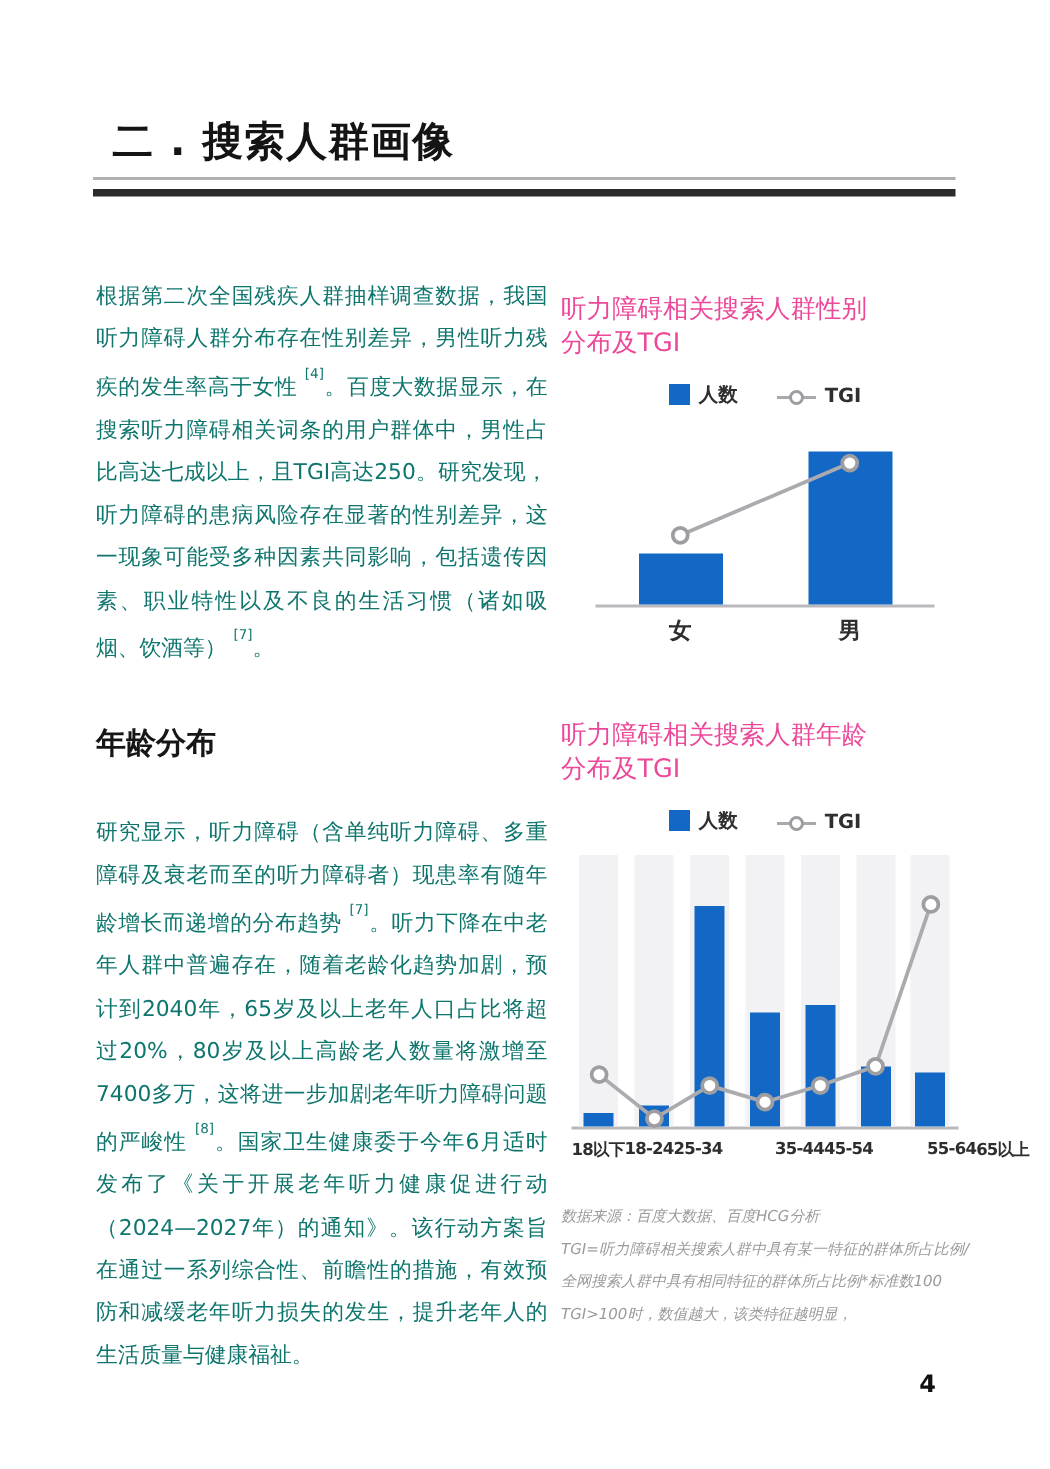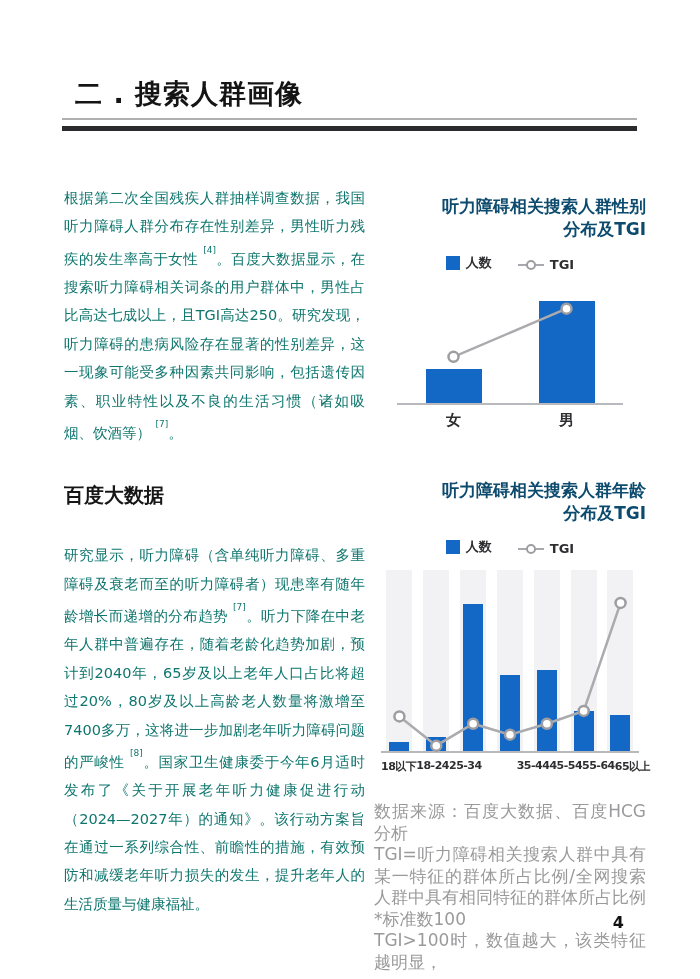--- a/index.html
+++ b/index.html
@@ -11,56 +11,56 @@
   .rule-thin  { position:absolute; left:62px; width:575px; top:118px; height:2px; background:#b0b0b2; }
   .rule-thick { position:absolute; left:62px; width:575px; top:126px; height:5px; background:#2b2b2d; }
 
   .text-col { position:absolute; left:64px; top:152px; width:301px; }
   .sub-heading { font-size:20px; font-weight:700; color:#161616; }
   .body-para { margin-top:32px; font-size:14.5px; line-height:28.4px; color:#0f766e; text-align:justify; }
   .body-para sup { font-size:9px; position:relative; top:-5px; }
   .sub-heading.second { margin-top:35px; }
 
   .chart-col { position:absolute; left:374px; top:195px; width:272px; }
-  .chart-title { text-align:right; font-size:17px; line-height:23px; font-weight:700; color:#0c4a6e; }
+  .chart-title { text-align:left; font-size:17px; line-height:23px; font-weight:400; color:#ec4899; }
   .legend { display:flex; justify-content:center; align-items:flex-end; gap:26px; margin-top:13px; }
   .legend-item { display:flex; align-items:center; gap:6px; }
   .legend-swatch { width:14px; height:14px; }
   .legend-label { font-size:13px; font-weight:700; color:#2f2f31; }
   .tgi-glyph { position:relative; width:26px; height:10px; }
   .tgi-glyph .ln { position:absolute; left:0; right:0; top:4px; height:2.5px; background:#a9a9ad; }
   .tgi-glyph .dot { position:absolute; left:8px; top:0; width:10px; height:10px; border-radius:50%; background:#fff; border:2.5px solid #9e9ea2; }
 
   .plot-wrap { margin:0 auto; position:relative; }
   .plot { position:relative; width:100%; height:100%; display:flex; justify-content:space-around; align-items:flex-end; border-bottom:2px solid #b9b9bd; }
   .col { position:relative; height:100%; display:flex; justify-content:center; align-items:flex-end; }
   .track { position:absolute; left:50%; transform:translateX(-50%); top:0; bottom:0; background:#f2f2f5; }
   .bar { position:relative; }
   .line-svg { position:absolute; left:0; top:0; overflow:visible; pointer-events:none; }
   .xlabels { display:flex; justify-content:space-around; margin-top:6px; }
   .xlabels div { text-align:center; font-weight:600; color:#2e2e30; }
   .xl-lg div { font-size:15px; }
   .xl-sm div { font-size:11px; letter-spacing:-0.5px; white-space:nowrap; }
 
   .chart2 { margin-top:49px; }
-  .footnotes { margin-top:27px; font-size:17px; line-height:21.5px; color:#9a9a9c; text-align:justify; }
+  .footnotes { margin-top:27px; font-size:10px; line-height:21.5px; color:#9a9a9c; text-align:justify;font-style:italic; }
   .page-number { position:absolute; right:76px; top:913px; font-size:16px; font-weight:700; color:#111; }
 </style>
 </head>
 <body>
 
 <div class="page">
 
   <div class="main-heading">二 . 搜索人群画像</div>
   <div class="rule-thin"></div>
   <div class="rule-thick"></div>
 
   <div class="text-col">
     <div class="body-para">根据第二次全国残疾人群抽样调查数据，我国听力障碍人群分布存在性别差异，男性听力残疾的发生率高于女性 <sup>[4]</sup>。百度大数据显示，在搜索听力障碍相关词条的用户群体中，男性占比高达七成以上，且TGI高达250。研究发现，听力障碍的患病风险存在显著的性别差异，这一现象可能受多种因素共同影响，包括遗传因素、职业特性以及不良的生活习惯（诸如吸烟、饮酒等） <sup>[7]</sup>。</div>
-    <div class="sub-heading second">百度大数据</div>
+    <div class="sub-heading second">年龄分布</div>
     <div class="body-para">研究显示，听力障碍（含单纯听力障碍、多重障碍及衰老而至的听力障碍者）现患率有随年龄增长而递增的分布趋势 <sup>[7]</sup>。听力下降在中老年人群中普遍存在，随着老龄化趋势加剧，预计到2040年，65岁及以上老年人口占比将超过20%，80岁及以上高龄老人数量将激增至7400多万，这将进一步加剧老年听力障碍问题的严峻性 <sup>[8]</sup>。国家卫生健康委于今年6月适时发布了《关于开展老年听力健康促进行动（2024—2027年）的通知》。该行动方案旨在通过一系列综合性、前瞻性的措施，有效预防和减缓老年听力损失的发生，提升老年人的生活质量与健康福祉。</div>
   </div>
 
   <div class="chart-col">
 
     <div class="chart-card">
       <div class="chart-title">
         <div>听力障碍相关搜索人群性别</div>
         <div>分布及TGI</div>
       </div>
@@ -156,21 +156,21 @@
               <circle cx="202.71428571428572" cy="140.91" r="5" fill="#ffffff" stroke="#9e9ea2" stroke-width="2.5"></circle>
               <circle cx="239.57142857142858" cy="32.94000000000001" r="5" fill="#ffffff" stroke="#9e9ea2" stroke-width="2.5"></circle>
             </svg>
           </div>
         <div class="xlabels xl-sm">
             <div style="width: 14.2857%;">18以下</div>
             <div style="width: 14.2857%;">18-24</div>
             <div style="width: 14.2857%;">25-34</div>
             <div style="width: 14.2857%; margin-left: 35px;">35-44</div>
             <div style="width: 14.2857%;">45-54</div>
-            <div style="width: 14.2857%;">55-64</div>
+            <div style="width: 14.2857%; margin-left: 36px;">55-64</div>
             <div style="width: 14.2857%;">65以上</div>
           </div>
       </div>
       <div class="footnotes">
           <div>数据来源：百度大数据、百度HCG分析</div>
           <div>TGI=听力障碍相关搜索人群中具有某一特征的群体所占比例/全网搜索人群中具有相同特征的群体所占比例*标准数100</div>
           <div>TGI&gt;100时，数值越大，该类特征越明显，</div>
         </div>
     </div>
 

